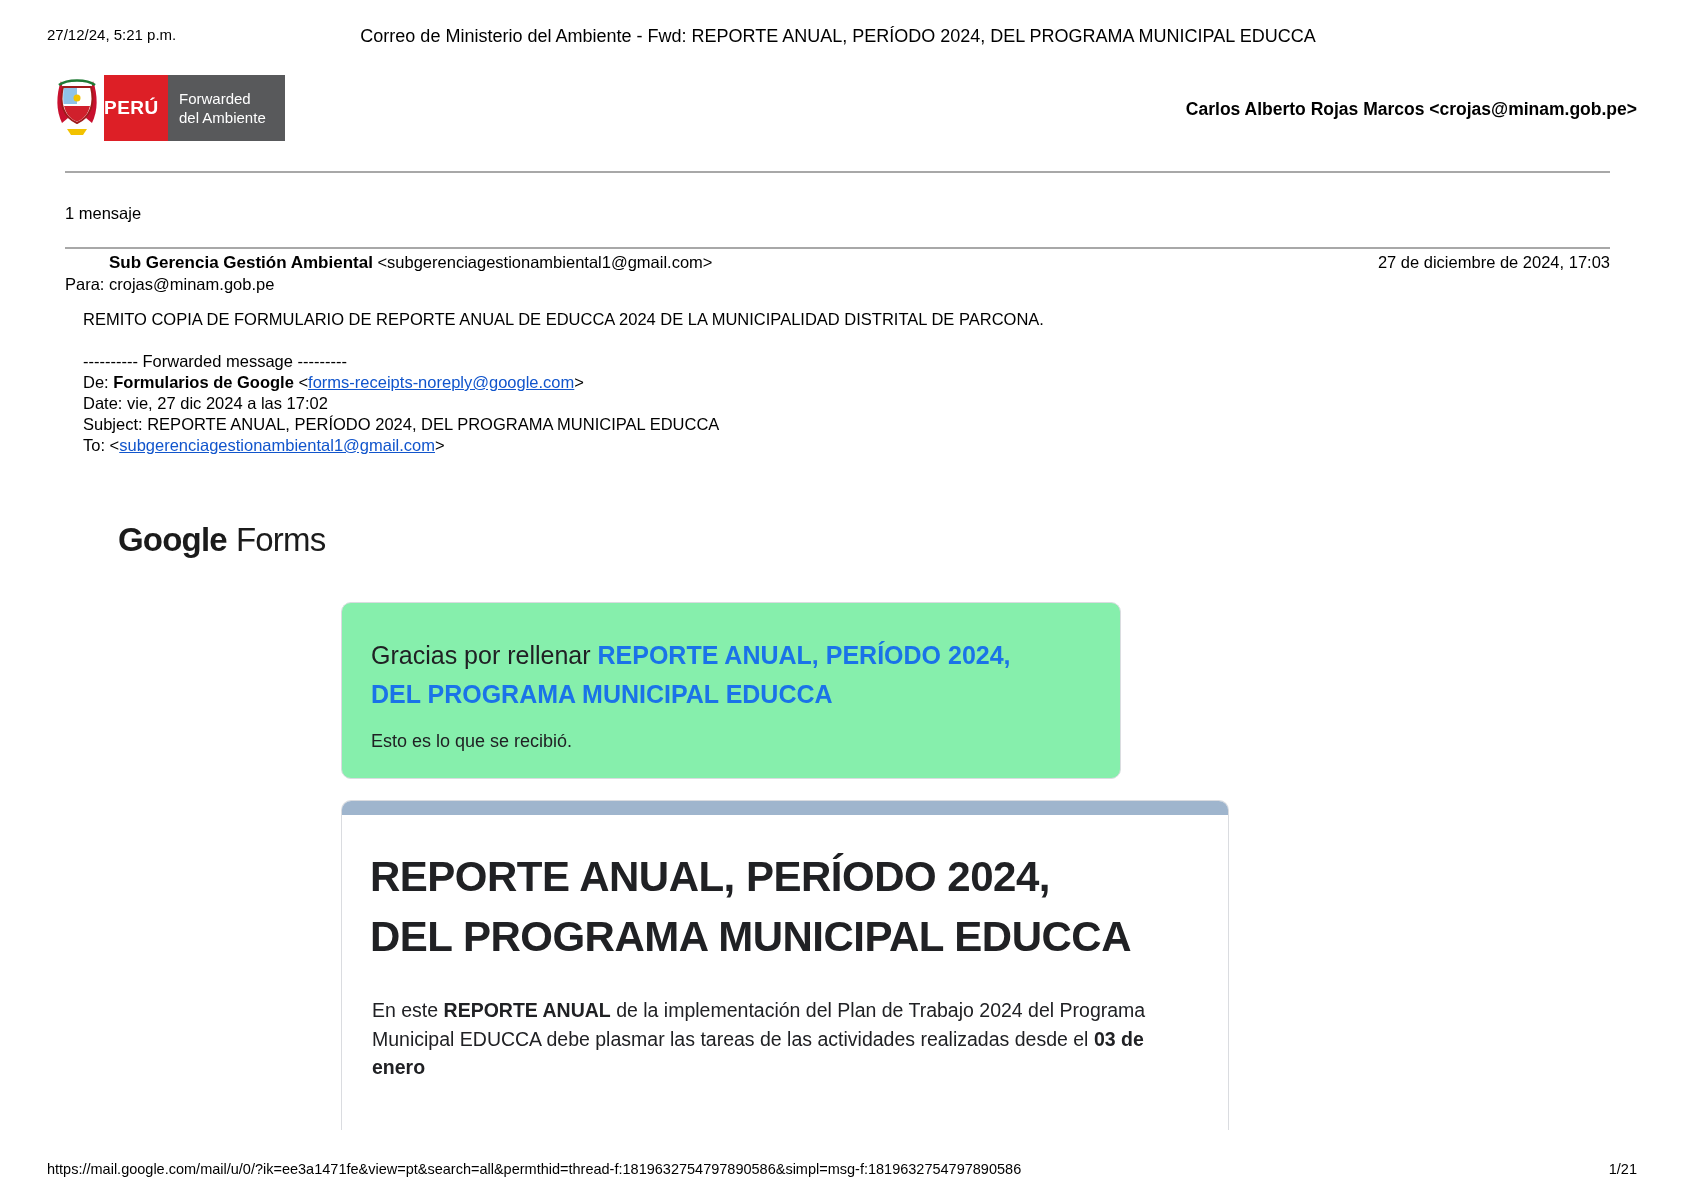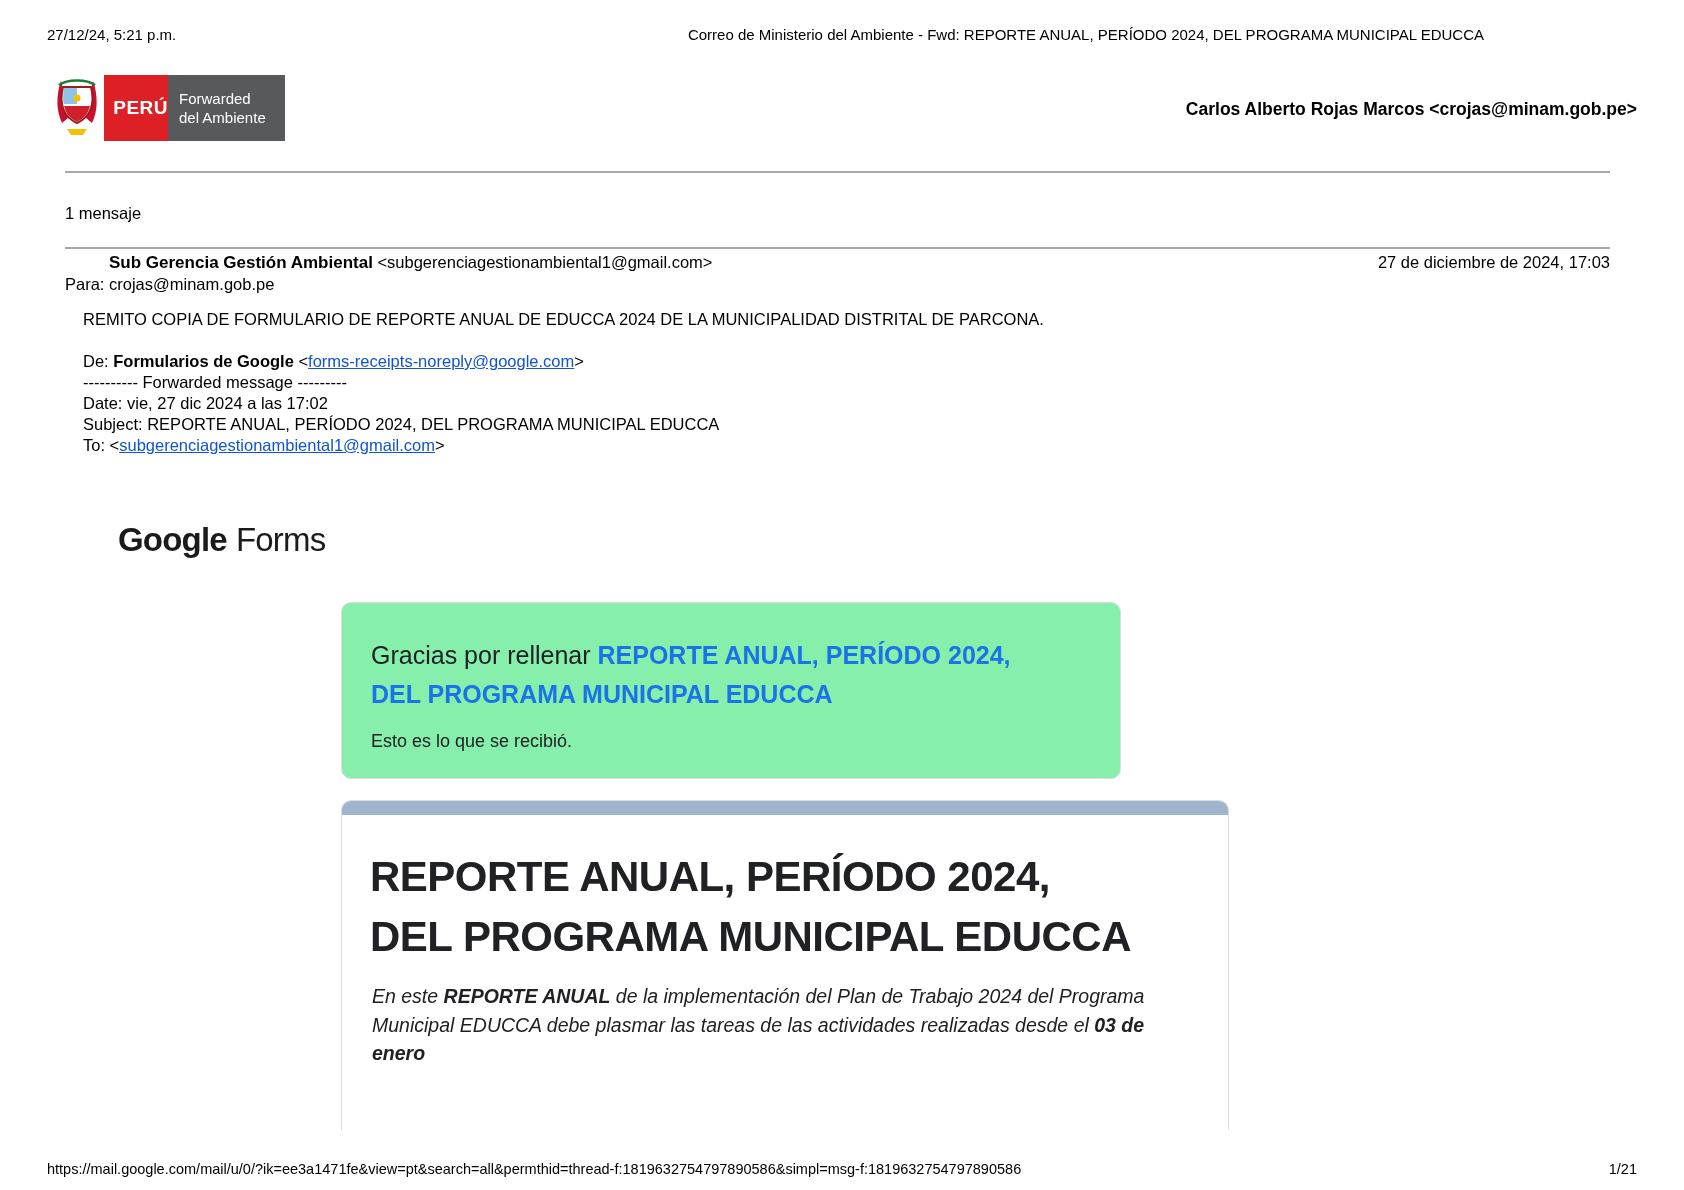--- a/index.html
+++ b/index.html
@@ -3,28 +3,28 @@
 <meta charset="utf-8">
 <style>
   html,body { margin:0; padding:0; background:#ffffff; }
   .page {
     position:relative; width:1684px; height:1190px; overflow:hidden;
     background:#ffffff; color:#000;
     font-family:"Liberation Sans", sans-serif;
   }
   
   .ph-time { position:absolute; top:26px; left:47px; font-size:15px; }
-  .ph-title { position:absolute; top:26px; left:192px; right:200px; text-align:right; font-size:15px; white-space:nowrap; }
+  .ph-title { position:absolute; top:26px; left:192px; right:200px; text-align:center; font-size:18px; white-space:nowrap; }
   .pf-url { position:absolute; top:1161px; left:47px; font-size:14.5px; }
   .pf-page { position:absolute; top:1161px; right:47px; font-size:14.5px; }
 
   
   .logo { position:absolute; top:75px; left:50px; height:66px; display:flex; align-items:stretch; }
   .logo .arms { width:54px; display:flex; align-items:center; justify-content:center; }
-  .logo .box-red { width:64px; background:#dd1f26; color:#fff; display:flex; align-items:center; justify-content:flex-end;
+  .logo .box-red { width:64px; background:#dd1f26; color:#fff; display:flex; align-items:center; justify-content:flex-start;
                    font-size:19px; font-weight:bold; letter-spacing:.5px; }
   .logo .box-gray { width:106px; background:#58595b; color:#fff; display:flex; flex-direction:column; justify-content:center;
                     padding-left:11px; font-size:15px; line-height:19px; }
 
   .account { position:absolute; top:99px; right:47px; font-size:17.5px; font-weight:bold; }
 
   .rule { position:absolute; left:65px; right:74px; height:2px; background:#a8a8a8; }
   .rule-1 { top:171px; }
   .rule-2 { top:247px; }
 
@@ -49,21 +49,21 @@
            border:1px solid #dadce0; border-radius:10px; background:#86efac; }
   .card1-text { margin:33px 78px 0 29px; font-size:25px; line-height:39px; color:#202124; }
   .form-link { color:#1a73e8; font-weight:bold; cursor:pointer; }
   .received { margin:17px 29px 0; font-size:18px; color:#202124; }
 
   
   .card2 { position:absolute; left:341px; top:800px; width:888px; height:330px; box-sizing:border-box;
            border:1px solid #dadce0; border-bottom:none; border-radius:10px 10px 0 0; background:#fff; overflow:hidden; }
   .card2-bar { height:14px; background:#9fb5cd; }
   .card2-title { margin:32px 28px 0; font-size:42px; line-height:60px; font-weight:bold; color:#202124; letter-spacing:-0.5px; }
-  .card2-desc { margin:15px 30px 0; font-size:19.5px; line-height:28.5px; font-style:italic; color:#202124; }
+  .card2-desc { margin:29px 30px 0; font-size:19.5px; line-height:28.5px; color:#202124; }
   .card2-desc .b { font-weight:bold; }
 </style>
 </head>
 <body>
 
 <div class="page">
 
   <div class="ph-time">27/12/24, 5:21 p.m.</div>
   <div class="ph-title">Correo de Ministerio del Ambiente - Fwd: REPORTE ANUAL, PERÍODO 2024, DEL PROGRAMA MUNICIPAL EDUCCA</div>
 
@@ -101,24 +101,24 @@
     <div>
       <b>Sub Gerencia Gestión Ambiental</b><span> &lt;subgerenciagestionambiental1@gmail.com&gt;</span>
     </div>
     <div>27 de diciembre de 2024, 17:03</div>
   </div>
   <div class="para-line">Para: crojas@minam.gob.pe</div>
 
   <div class="mail-body">
     <div>REMITO COPIA DE FORMULARIO DE REPORTE ANUAL DE EDUCCA 2024 DE LA MUNICIPALIDAD DISTRITAL DE PARCONA.</div>
     <div class="gap"></div>
+    <div>---------- Forwarded message ---------</div>
     <div>
       <span>De: </span><b>Formularios de Google</b><span> &lt;</span><a class="maillink">forms-receipts-noreply@google.com</a><span>&gt;</span>
     </div>
-    <div>---------- Forwarded message ---------</div>
     <div>Date: vie, 27 dic 2024 a las 17:02</div>
     <div>Subject: REPORTE ANUAL, PERÍODO 2024, DEL PROGRAMA MUNICIPAL EDUCCA</div>
     <div>
       <span>To: &lt;</span><a class="maillink">subgerenciagestionambiental1@gmail.com</a><span>&gt;</span>
     </div>
   </div>
 
   <div class="gforms">
     <span class="g1">Google</span><span class="g2">Forms</span>
   </div>

